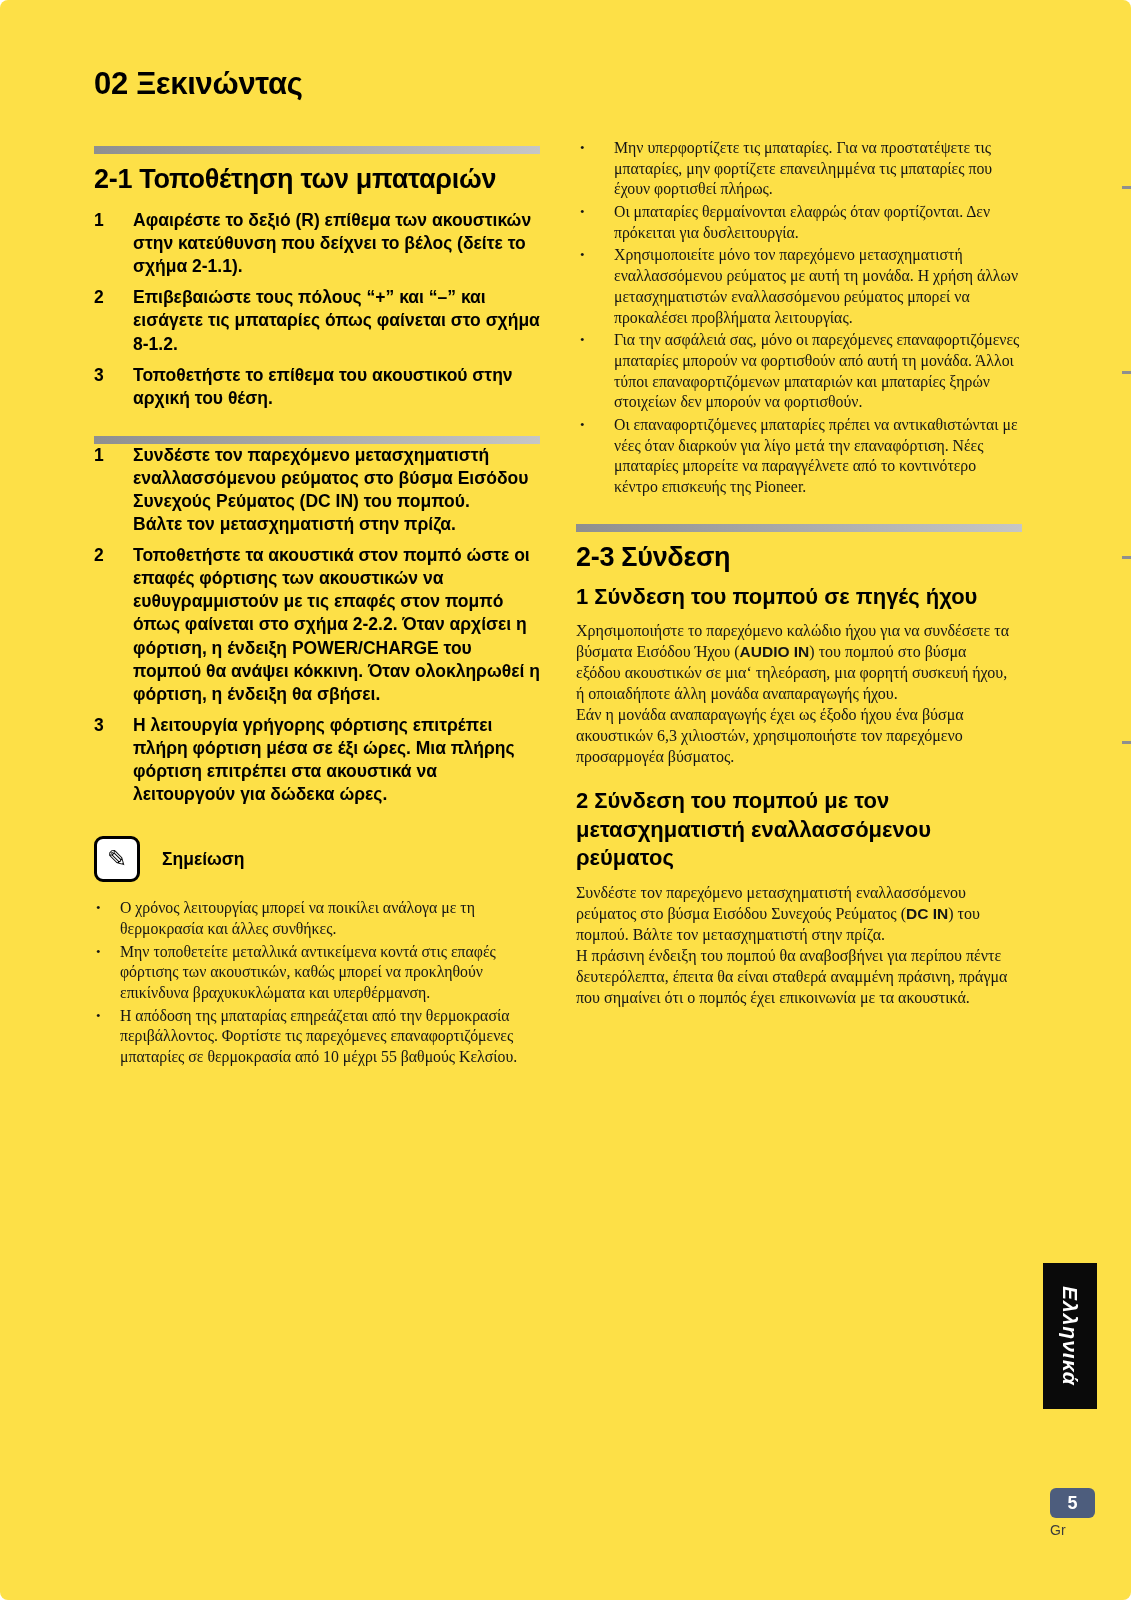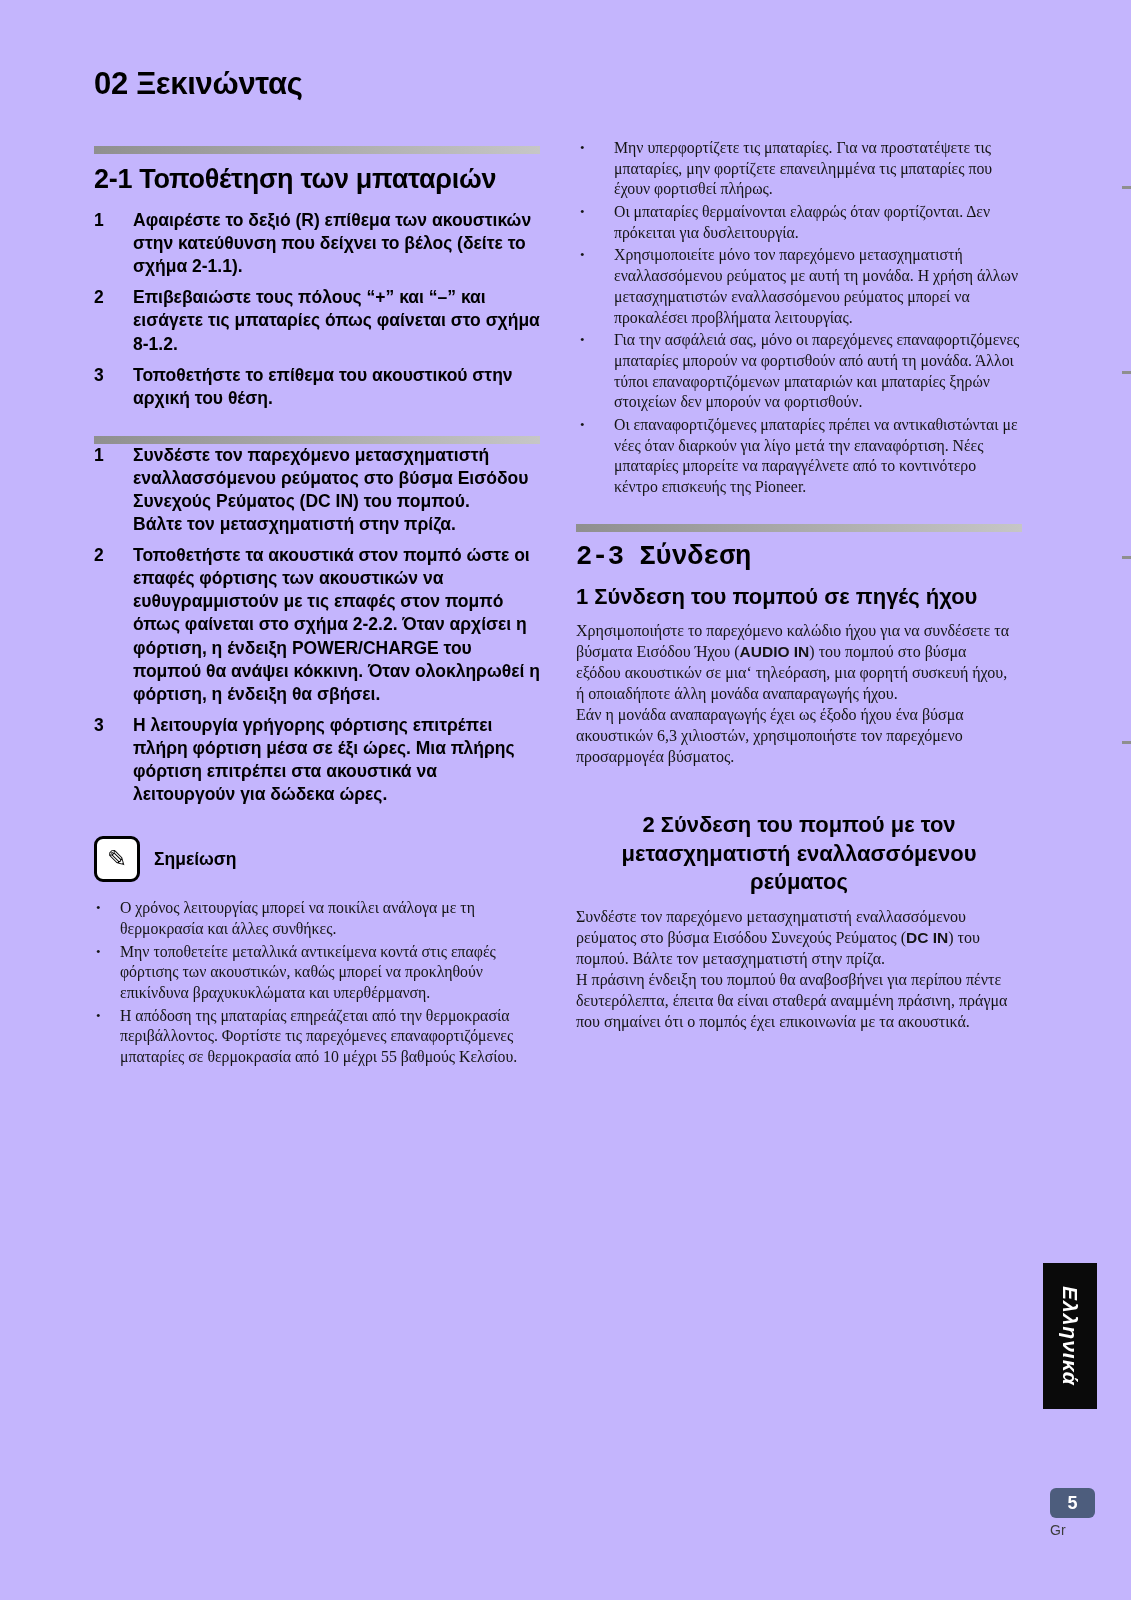--- a/index.html
+++ b/index.html
@@ -1,22 +1,23 @@
 <!DOCTYPE html>
 <html><head>
 <meta charset="utf-8">
 <style>
   html,body{margin:0;padding:0;background:#fff;}
   .page{
     position:relative;
     width:1131px;height:1600px;
-    background:#c4b5fd;
+    background:#fde047;
     overflow:hidden;
     color:#151515;
     font-family:"Liberation Serif", serif;
+    border-radius:8px;
   }
   .chapter-title{
     position:absolute;left:94px;top:66px;margin:0;
     font-family:"Liberation Sans", sans-serif;
     font-weight:bold;font-size:31px;letter-spacing:-0.3px;color:#000;
   }
   .columns{
     position:absolute;left:94px;top:138px;width:928px;
     display:flex;gap:36px;
   }
@@ -29,21 +30,21 @@
     background:linear-gradient(to right,#8f8f8f,#c6c6c6);
     margin:8px 0 0 0;
   }
   .section-bar.later{margin-top:26px;}
   h2.section-title{
     font-family:"Liberation Sans", sans-serif;
     font-weight:bold;font-size:27px;line-height:1.15;
     letter-spacing:-0.3px;color:#000;
     margin:10px 0 14px 0;max-width:405px;
   }
-  .col.right h2.section-title{margin-bottom:2px;font-family:Liberation Mono, monospace;}
+  .col.right h2.section-title{margin-bottom:2px;}
 
   .steps{margin:0 0 6px 0;}
   .step{
     display:flex;
     font-family:"Liberation Sans", sans-serif;
     font-weight:bold;font-size:17.5px;line-height:1.32;
     color:#000;margin:0 0 8px 0;
   }
   .step-num{flex:none;width:28px;}
   .step-text{flex:1;white-space:pre-line;margin-left:11px;}
@@ -61,32 +62,32 @@
     display:flex;align-items:center;
     margin:30px 0 16px 0;
   }
   .note-icon{
     flex:none;width:40px;height:40px;
     border:3px solid #000;border-radius:9px;
     display:flex;align-items:center;justify-content:center;
     font-size:24px;color:#000;background:#fff;
   }
   .note-label{
-    margin-left:14px;
+    margin-left:22px;
     font-family:"Liberation Sans", sans-serif;
     font-weight:bold;font-size:17.5px;color:#000;
   }
 
   h3.sub-title{
     font-family:"Liberation Sans", sans-serif;
     font-weight:bold;font-size:20px;line-height:1.3;
     color:#000;margin:22px 0 8px 0;
   }
   .col.right h3.sub-title{font-size:22px;margin:10px 0 10px 0;}
-  .col.right h3.sub-title.second{margin-top:43px;text-align:center;}
+  .col.right h3.sub-title.second{margin-top:19px;}
 
   p.body{
     font-size:16px;line-height:1.31;margin:0 12px 0 0;color:#151515;
   }
   p.body .inline-bold{
     font-family:"Liberation Sans", sans-serif;
     font-weight:bold;font-size:15.5px;
   }
 
   

